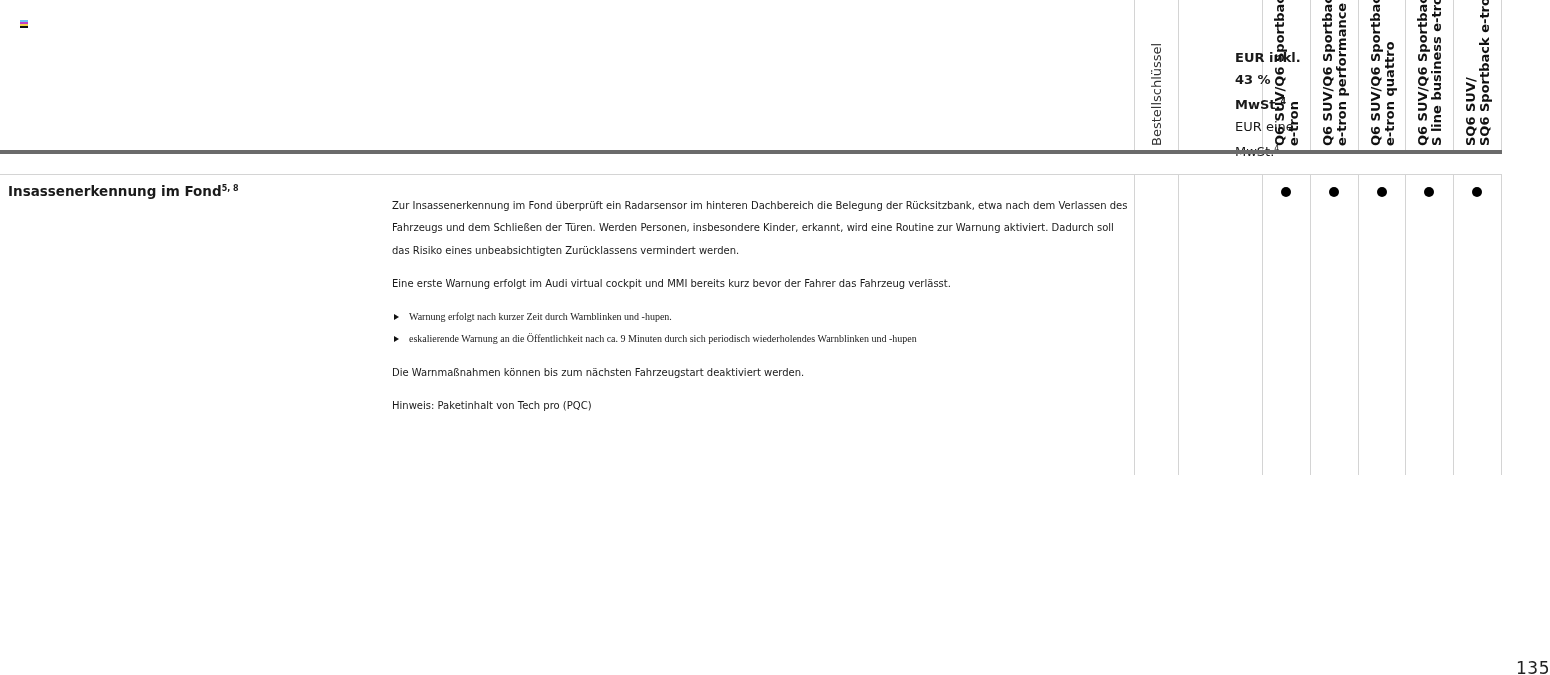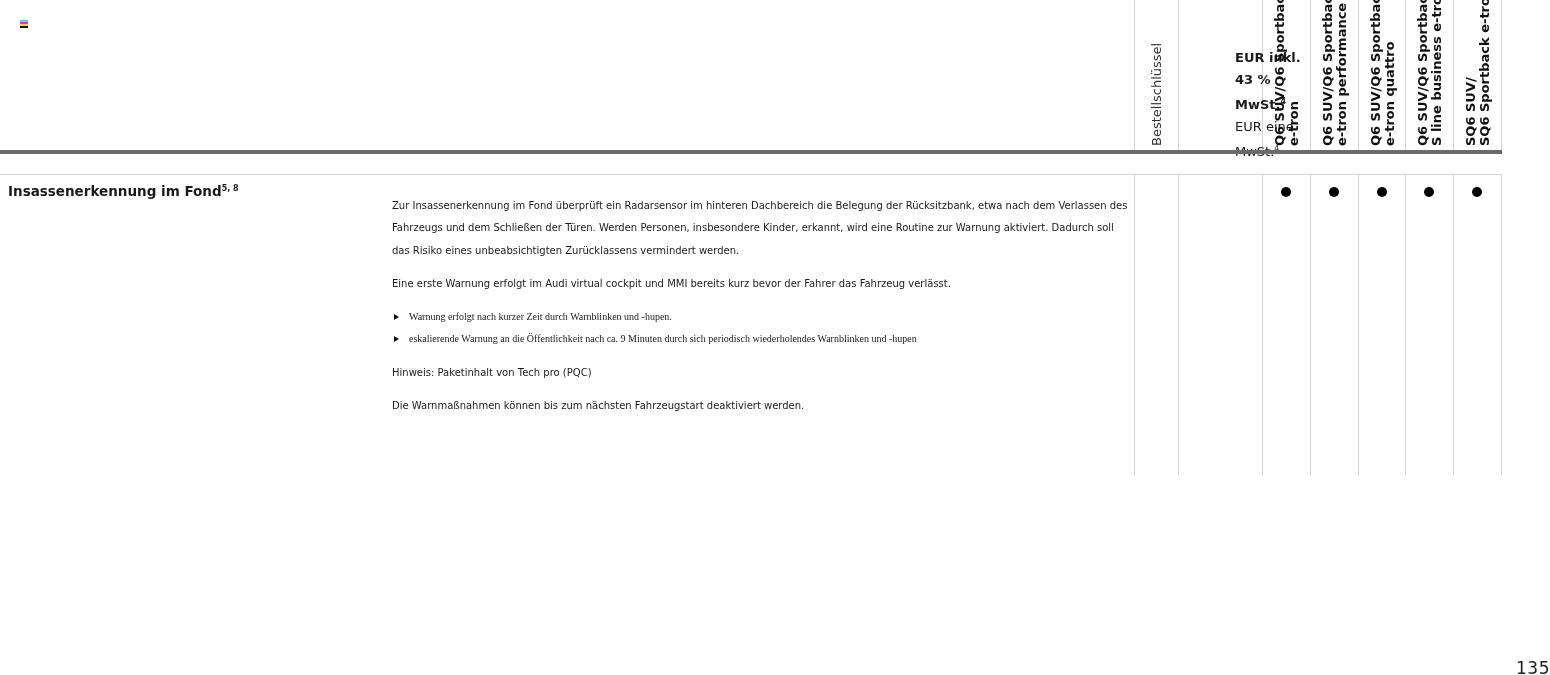--- a/index.html
+++ b/index.html
@@ -144,22 +144,22 @@
   <span>Insassenerkennung im Fond</span><sup>5, 8</sup>
 </div>
 
 <div class="desc">
   <p>Zur Insassenerkennung im Fond überprüft ein Radarsensor im hinteren Dachbereich die Belegung der Rücksitzbank, etwa nach dem Verlassen des Fahrzeugs und dem Schließen der Türen. Werden Personen, insbesondere Kinder, erkannt, wird eine Routine zur Warnung aktiviert. Dadurch soll das Risiko eines unbeabsichtigten Zurücklassens vermindert werden.</p>
   <p>Eine erste Warnung erfolgt im Audi virtual cockpit und MMI bereits kurz bevor der Fahrer das Fahrzeug verlässt.</p>
   <ul>
     <li>Warnung erfolgt nach kurzer Zeit durch Warnblinken und -hupen.</li>
     <li>eskalierende Warnung an die Öffentlichkeit nach ca. 9 Minuten durch sich periodisch wiederholendes Warnblinken und -hupen</li>
   </ul>
+  <p>Die Warnmaßnahmen können bis zum nächsten Fahrzeugstart deaktiviert werden.</p>
   <p>Hinweis: Paketinhalt von Tech pro (PQC)</p>
-  <p>Die Warnmaßnahmen können bis zum nächsten Fahrzeugstart deaktiviert werden.</p>
 </div>
 
 <div class="dot" style="left:1281px"></div>
 <div class="dot" style="left:1329px"></div>
 <div class="dot" style="left:1377px"></div>
 <div class="dot" style="left:1424px"></div>
 <div class="dot" style="left:1472px"></div>
 
 <div class="page-num">135</div>
 

